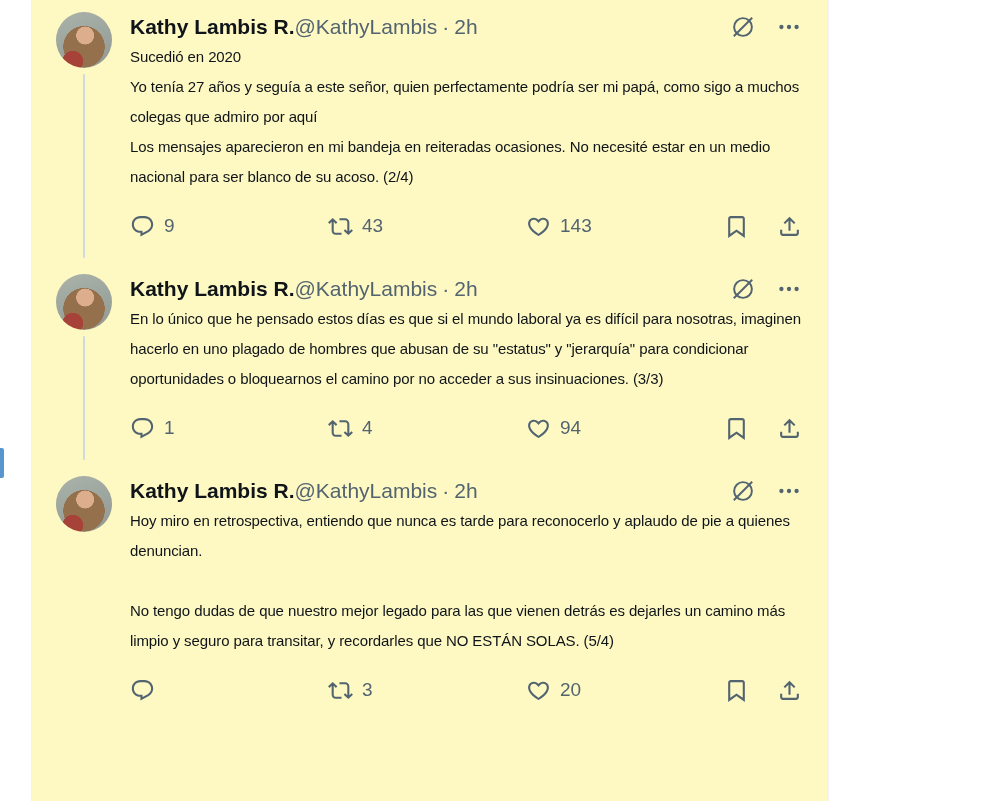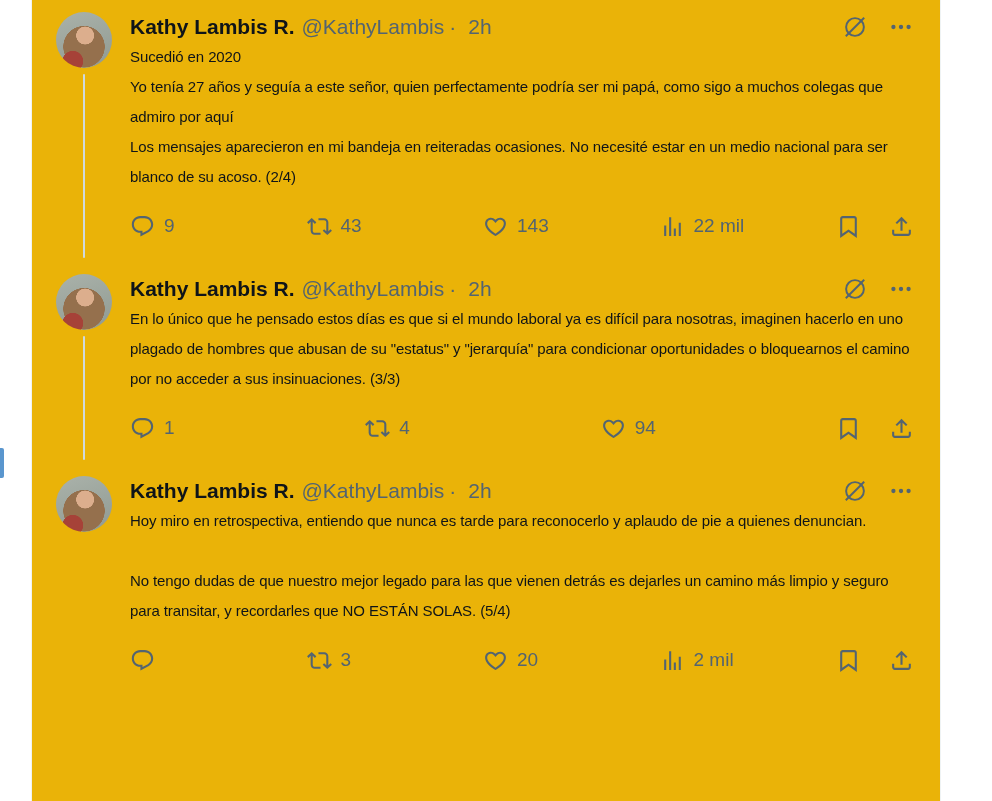--- a/index.html
+++ b/index.html
@@ -1,34 +1,34 @@
 <!DOCTYPE html>
 <html><head>
 <meta charset="utf-8">
 <style>
   * { margin:0; padding:0; box-sizing:border-box; }
   html,body { width:992px; height:801px; overflow:hidden; background:#ffffff;
     font-family:"Liberation Sans", sans-serif; -webkit-font-smoothing:antialiased; }
-  .column { position:relative; margin-left:31px; width:910px; min-height:801px;
-    background:#eab308; border-left:1px solid #eff3f4; border-right:1px solid #eff3f4; }
+  .column { position:relative; margin-left:31px; width:798px; min-height:801px;
+    background:#fef9c3; border-left:1px solid #eff3f4; border-right:1px solid #eff3f4; }
   .tweet { position:relative; display:flex; gap:18px; padding:12px 26px 14px 24px; }
   .avatar-wrap { width:56px; flex:none; position:relative; }
   .avatar { width:56px; height:56px; border-radius:50%; overflow:hidden;
     background:
       radial-gradient(circle at 30% 88%, #a64238 0 16%, rgba(166,66,56,0) 17%),
       radial-gradient(circle at 52% 42%, #dcae8d 0 20%, rgba(220,174,141,0) 21%),
       radial-gradient(circle at 50% 62%, #95704d 0 46%, rgba(149,112,77,0) 47%),
       linear-gradient(160deg, #aab2aa 0%, #909a92 100%);
     cursor:pointer; }
   .thread-line { position:absolute; left:27px; top:62px; bottom:-10px; width:2px;
     background:#cfd9de; border-radius:1px; }
   .content { flex:1; min-width:0; }
   .header-row { display:flex; align-items:flex-start; font-size:21px; line-height:30px; white-space:nowrap; }
   .name { font-weight:700; color:#0f1419; cursor:pointer; }
-  .meta  { color:#536471; margin-left:7px; cursor:pointer; }
+  .meta  { color:#536471; cursor:pointer; }
   .dot-sep { color:#536471; margin:0 5px; }
   .hdr-spacer { flex:1; }
   .hdr-btn { display:flex; align-items:center; height:30px; margin-left:20px;
     color:#536471; cursor:pointer; background:none; border:none; padding:0; }
   .body-text { font-size:15px; line-height:30px; letter-spacing:-0.1px; color:#0f1419;
     white-space:pre-line; overflow-wrap:break-word; }
   .actions { display:flex; align-items:center; margin-top:12px; height:44px; color:#536471; }
   .act { flex:1; display:flex; align-items:center; gap:9px; font-size:19px;
     background:none; border:none; color:#536471; cursor:pointer; padding:0; }
   .act-right { flex:none; display:flex; align-items:center; gap:28px; }
@@ -91,28 +91,20 @@
           <span class="count">43</span>
         </button>
         <button class="act">
           <span>
               <svg width="25" height="25" viewBox="0 0 24 24" fill="currentColor">
                 <path d="M16.697 5.5c-1.222-.06-2.679.51-3.89 2.16l-.805 1.09-.806-1.09C9.984 6.01 8.526 5.44 7.304 5.5c-1.243.07-2.349.78-2.91 1.91-.552 1.12-.633 2.78.479 4.82 1.074 1.97 3.257 4.27 7.129 6.61 3.87-2.34 6.052-4.64 7.126-6.61 1.111-2.04 1.03-3.7.477-4.82-.561-1.13-1.666-1.84-2.908-1.91zm4.187 7.69c-1.351 2.48-4.001 5.12-8.379 7.67l-.503.3-.504-.3c-4.379-2.55-7.029-5.19-8.382-7.67-1.36-2.5-1.41-4.86-.514-6.67.887-1.79 2.647-2.91 4.601-3.01 1.651-.09 3.368.56 4.798 2.01 1.429-1.45 3.146-2.1 4.796-2.01 1.954.1 3.714 1.22 4.601 3.01.896 1.81.846 4.17-.514 6.67z"></path>
               </svg>
             </span>
           <span class="count">143</span>
         </button>
-        <button class="act">
-          <span>
-              <svg width="25" height="25" viewBox="0 0 24 24" fill="currentColor">
-                <path d="M8.75 21V3h2v18h-2zM18 21V8.5h2V21h-2zM4 21l.004-10h2L6 21H4zm9.248 0v-7h2v7h-2z"></path>
-              </svg>
-            </span>
-          <span class="count">22 mil</span>
-        </button>
         <div class="act-right">
           <button class="icon-btn" aria-label="Bookmark">
               <svg width="25" height="25" viewBox="0 0 24 24" fill="currentColor">
                 <path d="M4 4.5C4 3.12 5.119 2 6.5 2h11C18.881 2 20 3.12 20 4.5v18.44l-8-5.71-8 5.71V4.5zM6.5 4c-.276 0-.5.22-.5.5v14.56l6-4.29 6 4.29V4.5c0-.28-.224-.5-.5-.5h-11z"></path>
               </svg>
             </button>
           <button class="icon-btn" aria-label="Share">
               <svg width="25" height="25" viewBox="0 0 24 24" fill="currentColor">
                 <path d="M12 2.59l5.7 5.7-1.41 1.42L13 6.41V16h-2V6.41l-3.3 3.3-1.41-1.42L12 2.59zM21 15l-.02 3.51c0 1.38-1.12 2.49-2.5 2.49H5.5C4.119 21 3 19.88 3 18.5V15h2v3.5c0 .28.22.5.5.5h12.98c.28 0 .5-.22.5-.5L19 15h2z"></path>
               </svg>
@@ -236,28 +228,20 @@
           <span class="count">3</span>
         </button>
         <button class="act">
           <span>
               <svg width="25" height="25" viewBox="0 0 24 24" fill="currentColor">
                 <path d="M16.697 5.5c-1.222-.06-2.679.51-3.89 2.16l-.805 1.09-.806-1.09C9.984 6.01 8.526 5.44 7.304 5.5c-1.243.07-2.349.78-2.91 1.91-.552 1.12-.633 2.78.479 4.82 1.074 1.97 3.257 4.27 7.129 6.61 3.87-2.34 6.052-4.64 7.126-6.61 1.111-2.04 1.03-3.7.477-4.82-.561-1.13-1.666-1.84-2.908-1.91zm4.187 7.69c-1.351 2.48-4.001 5.12-8.379 7.67l-.503.3-.504-.3c-4.379-2.55-7.029-5.19-8.382-7.67-1.36-2.5-1.41-4.86-.514-6.67.887-1.79 2.647-2.91 4.601-3.01 1.651-.09 3.368.56 4.798 2.01 1.429-1.45 3.146-2.1 4.796-2.01 1.954.1 3.714 1.22 4.601 3.01.896 1.81.846 4.17-.514 6.67z"></path>
               </svg>
             </span>
           <span class="count">20</span>
         </button>
-        <button class="act">
-          <span>
-              <svg width="25" height="25" viewBox="0 0 24 24" fill="currentColor">
-                <path d="M8.75 21V3h2v18h-2zM18 21V8.5h2V21h-2zM4 21l.004-10h2L6 21H4zm9.248 0v-7h2v7h-2z"></path>
-              </svg>
-            </span>
-          <span class="count">2 mil</span>
-        </button>
         <div class="act-right">
           <button class="icon-btn" aria-label="Bookmark">
               <svg width="25" height="25" viewBox="0 0 24 24" fill="currentColor">
                 <path d="M4 4.5C4 3.12 5.119 2 6.5 2h11C18.881 2 20 3.12 20 4.5v18.44l-8-5.71-8 5.71V4.5zM6.5 4c-.276 0-.5.22-.5.5v14.56l6-4.29 6 4.29V4.5c0-.28-.224-.5-.5-.5h-11z"></path>
               </svg>
             </button>
           <button class="icon-btn" aria-label="Share">
               <svg width="25" height="25" viewBox="0 0 24 24" fill="currentColor">
                 <path d="M12 2.59l5.7 5.7-1.41 1.42L13 6.41V16h-2V6.41l-3.3 3.3-1.41-1.42L12 2.59zM21 15l-.02 3.51c0 1.38-1.12 2.49-2.5 2.49H5.5C4.119 21 3 19.88 3 18.5V15h2v3.5c0 .28.22.5.5.5h12.98c.28 0 .5-.22.5-.5L19 15h2z"></path>
               </svg>

